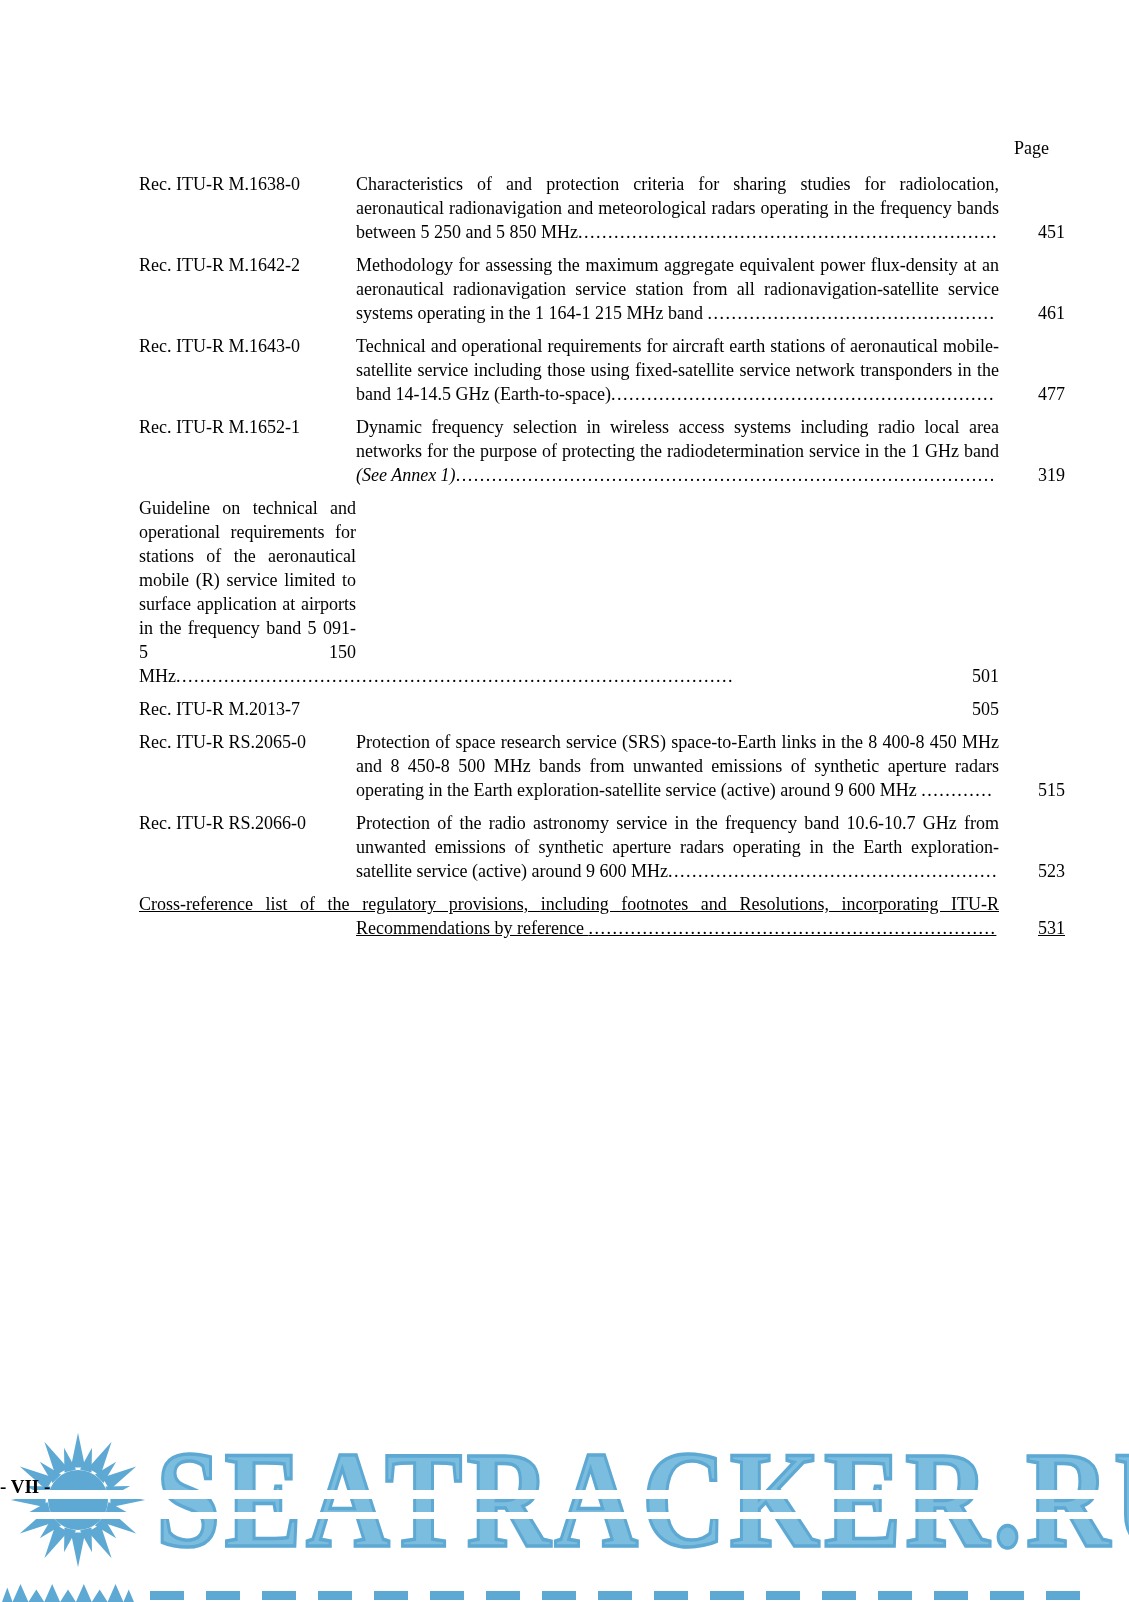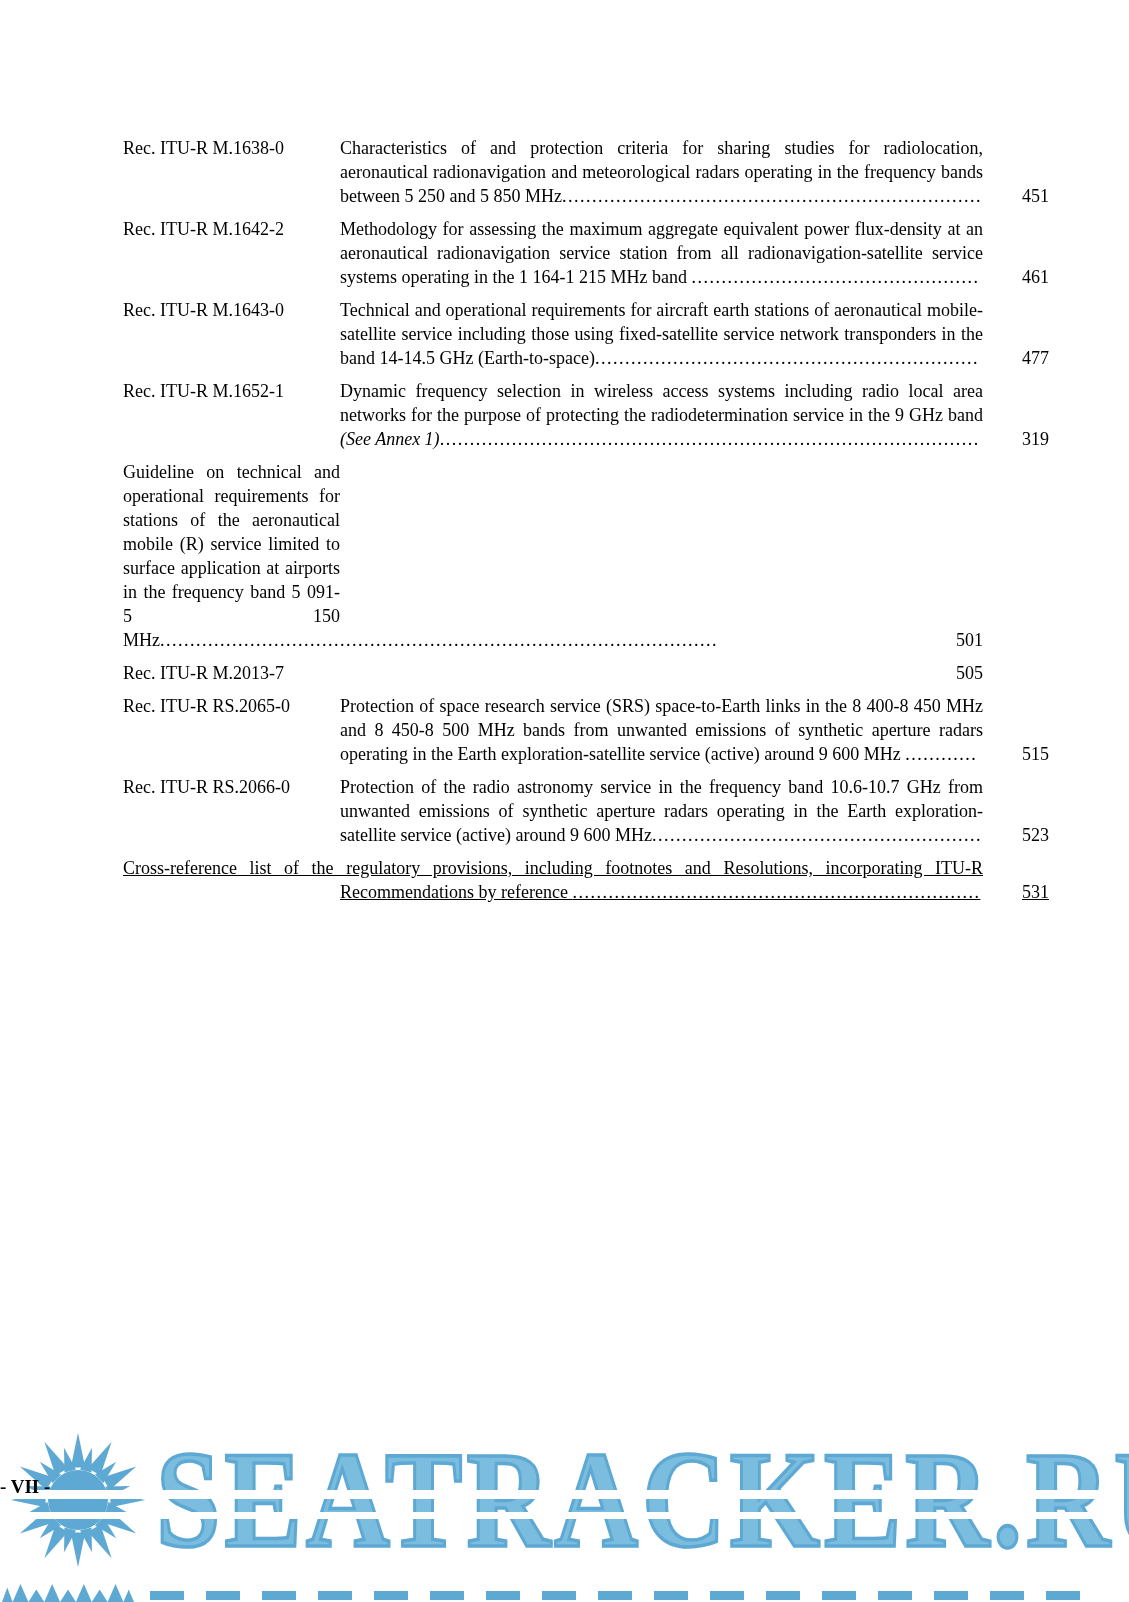--- a/index.html
+++ b/index.html
@@ -23,20 +23,21 @@
     font-size: 18px;
     line-height: 24px;
   }
 
   .page-header { text-align: right; margin-bottom: 12px; }
 
   .entry {
     display: grid;
     grid-template-columns: 217px 643px 66px;
     margin-bottom: 9px;
+    margin-left: 16px;
   }
   .entry.crossref { grid-template-columns: 860px 66px; text-decoration: underline; }
 
   .entry-desc { text-align: justify; }
   .entry-desc.hanging { padding-left: 217px; text-indent: -217px; }
 
   .desc-italic { font-style: italic; }
   .dots { word-break: break-all; letter-spacing: 1.5px; }
 
   .entry-page { align-self: end; text-align: right; }
@@ -95,20 +96,21 @@
     z-index: 2;
     clip-path: polygon(0% 100%, 4% 20%, 8% 100%, 14% 0%, 20% 100%, 26% 30%, 32% 100%, 38% 0%, 44% 100%, 50% 30%, 56% 100%, 62% 0%, 68% 100%, 74% 30%, 80% 100%, 86% 0%, 92% 100%, 96% 30%, 100% 100%);
   }
 </style>
 </head>
 <body>
 
 <div class="page">
 
   <div class="content">
+    <div class="page-header">Page</div>
 
     <div id="toc-list">
   <div class="entry">
     <div class="entry-label">Rec. ITU-R M.1638-0</div>
     <div class="entry-desc"><span class="desc-text">Characteristics of and protection criteria for sharing studies for radiolocation, aeronautical radionavigation and meteorological radars operating in the frequency bands between 5&nbsp;250 and 5&nbsp;850 MHz</span><span class="dots">......................................................................</span></div>
     <div class="entry-page">451</div>
   </div>
 
   <div class="entry">
     <div class="entry-label">Rec. ITU-R M.1642-2</div>
@@ -117,21 +119,21 @@
   </div>
 
   <div class="entry">
     <div class="entry-label">Rec. ITU-R M.1643-0</div>
     <div class="entry-desc"><span class="desc-text">Technical and operational requirements for aircraft earth stations of aeronautical mobile-satellite service including those using fixed-satellite service network transponders in the band 14-14.5 GHz (Earth-to-space)</span><span class="dots">................................................................</span></div>
     <div class="entry-page">477</div>
   </div>
 
   <div class="entry">
     <div class="entry-label">Rec. ITU-R M.1652-1</div>
-    <div class="entry-desc"><span class="desc-text">Dynamic frequency selection in wireless access systems including radio local area networks for the purpose of protecting the radiodetermination service in the 9 GHz band </span><span class="desc-italic">(See Annex 1)</span><span class="dots">..........................................................................................</span></div>
+    <div class="entry-desc"><span class="desc-text">Dynamic frequency selection in wireless access systems including radio local area networks for the purpose of protecting the radiodetermination service in the 1 GHz band </span><span class="desc-italic">(See Annex 1)</span><span class="dots">..........................................................................................</span></div>
     <div class="entry-page">319</div>
   </div>
 
   <div class="entry">
     <div class="entry-desc"><span class="desc-text">Guideline on technical and operational requirements for stations of the aeronautical mobile (R) service limited to surface application at airports in the frequency band 5&nbsp;091-5&nbsp;150 MHz</span><span class="dots">.............................................................................................</span></div>
     <div class="entry-page">501</div>
   </div>
 
   <div class="entry">
     <div class="entry-label">Rec. ITU-R M.2013-7</div>

